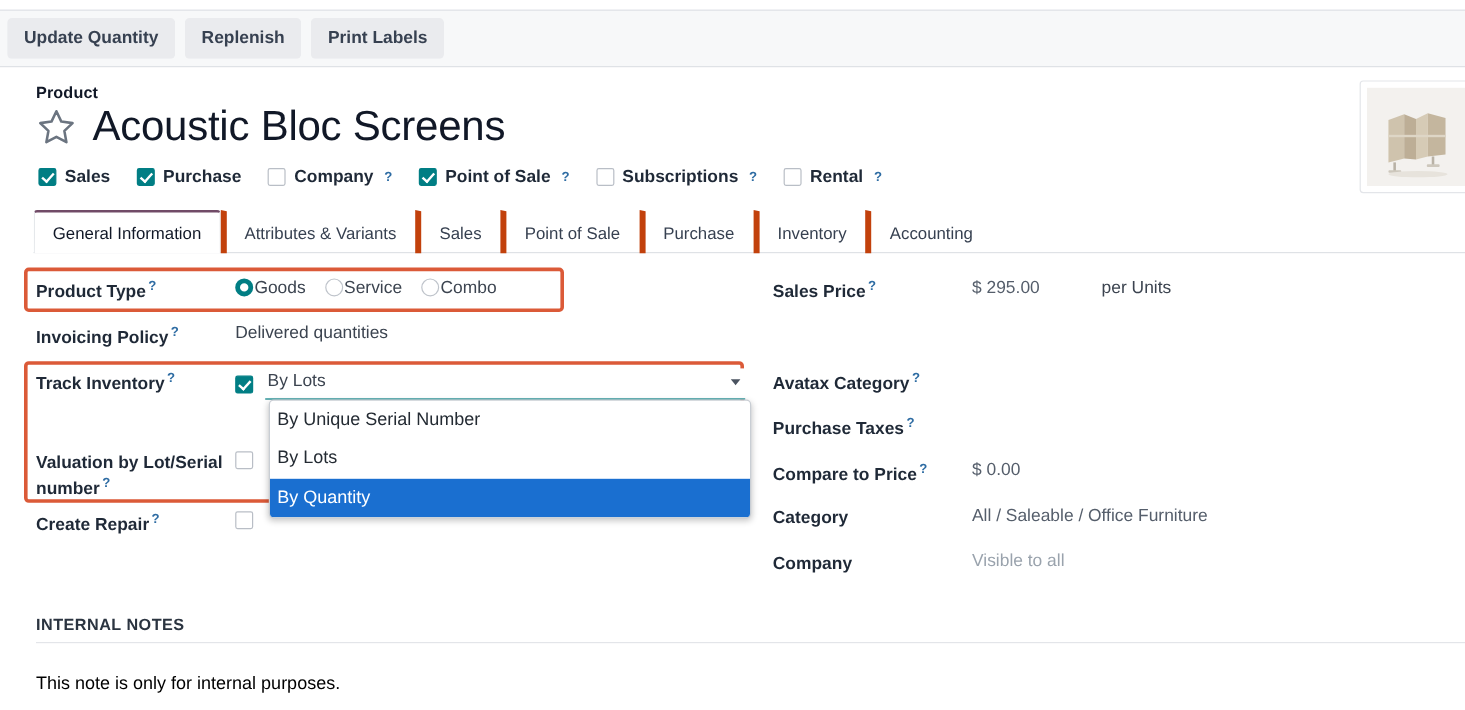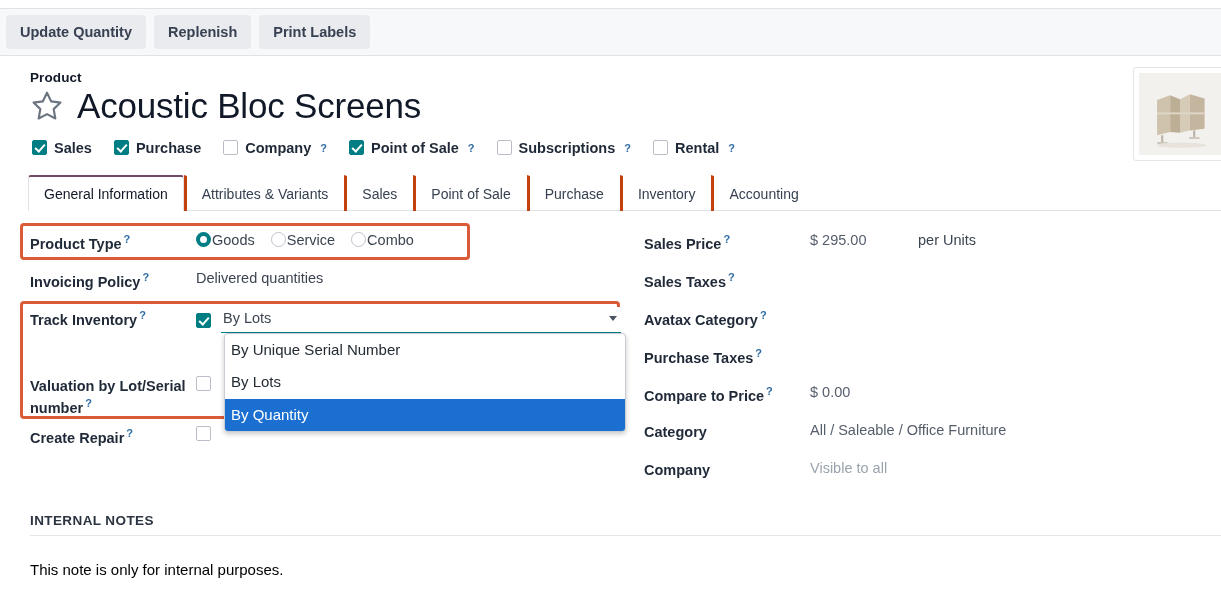--- a/index.html
+++ b/index.html
@@ -81,21 +81,21 @@
   }
   .tab {
     font-size: 14px; color: #374151;
     padding: 10px 15px 9px 15px;
     border: 1px solid transparent;
     border-bottom: none;
     background: transparent;
     cursor: pointer; white-space: nowrap;
     position: relative; top: 1px;
   }
-  .tab + .tab { border-left: 3px solid #c2410c; }
+  .tab + .tab { border-left: 5px solid #c2410c; }
   .tab.active {
     background: #fff;
     border-color: #dfe2e6;
     border-top: 2px solid #714b67;
     color: #111827;
     border-radius: 3px 3px 0 0;
     padding-top: 9px;
   }
 
   
@@ -337,21 +337,20 @@
         </div>
       </div>
 
       <div class="col-r" id="rightcol">
           <div class="frow">
             <div class="flabel"><span>Sales Price</span><span class="q">?</span></div>
             <div class="fval money" style="flex: 0 0 auto; width: 108px;">$ 295.00</div>
             <div class="fval" style="flex: 0 0 auto; width: 170px;">per Units</div>
           </div>
           <div class="frow">
-            <div class="flabel"><span>Sales Taxes</span><span class="q">?</span></div>
             <div class="fval money"></div>
           </div>
           <div class="frow">
             <div class="flabel"><span>Avatax Category</span><span class="q">?</span></div>
             <div class="fval money"></div>
           </div>
           <div class="frow">
             <div class="flabel"><span>Purchase Taxes</span><span class="q">?</span></div>
             <div class="fval money"></div>
           </div>

